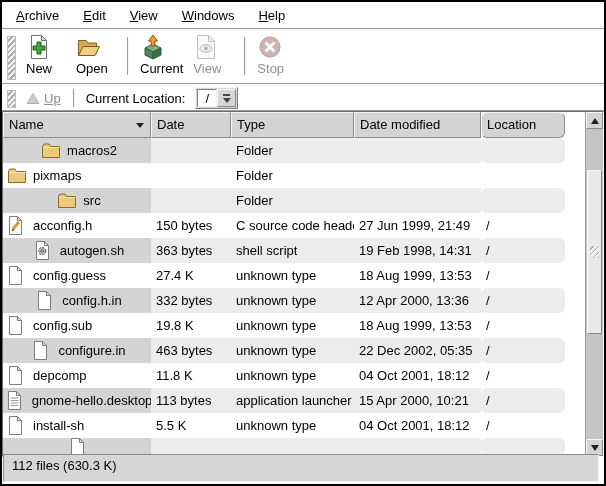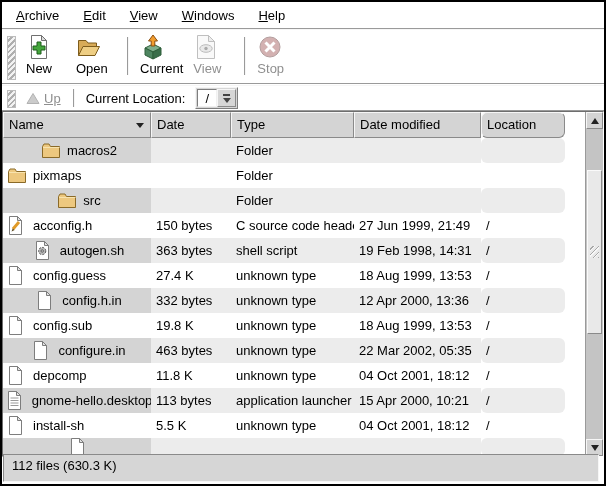--- a/index.html
+++ b/index.html
@@ -370,21 +370,21 @@
               <span class="row-icon">
                 <svg width="17" height="21" viewBox="0 0 17 21">
                   <path d="M2.5 1.5 h8 l4 4 v14 h-12 z" fill="#fff" stroke="#7d7d7d"></path>
                   <path d="M10.5 1.5 v4 h4 z" fill="#e2e2e2" stroke="#7d7d7d"></path>
                 </svg>
               </span>
               <span>configure.in</span>
             </div>
             <div class="cell col1">463 bytes</div>
             <div class="cell col2">unknown type</div>
-            <div class="cell col3">22 Mar 2002, 05:35</div>
+            <div class="cell col3">22 Dec 2002, 05:35</div>
             <div class="cell col4">/</div>
           </div>
           <div class="row plain">
             <div class="cell col0 namecell">
               <span class="row-icon">
                 <svg width="17" height="21" viewBox="0 0 17 21">
                   <path d="M2.5 1.5 h8 l4 4 v14 h-12 z" fill="#fff" stroke="#7d7d7d"></path>
                   <path d="M10.5 1.5 v4 h4 z" fill="#e2e2e2" stroke="#7d7d7d"></path>
                 </svg>
               </span>

